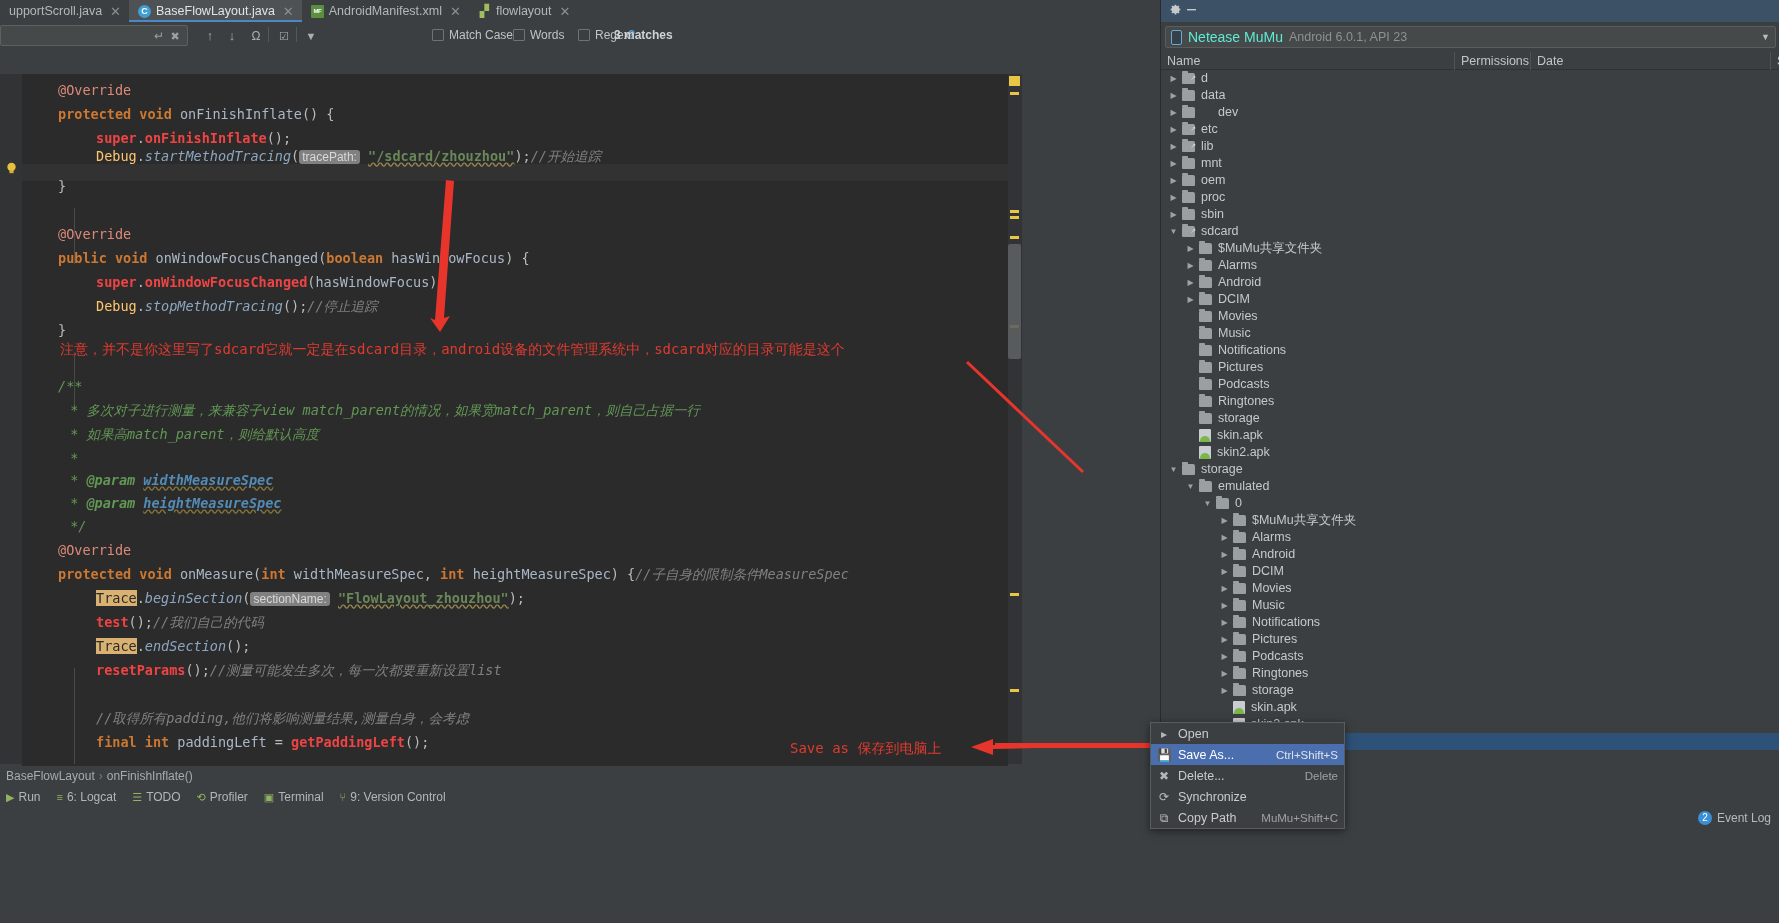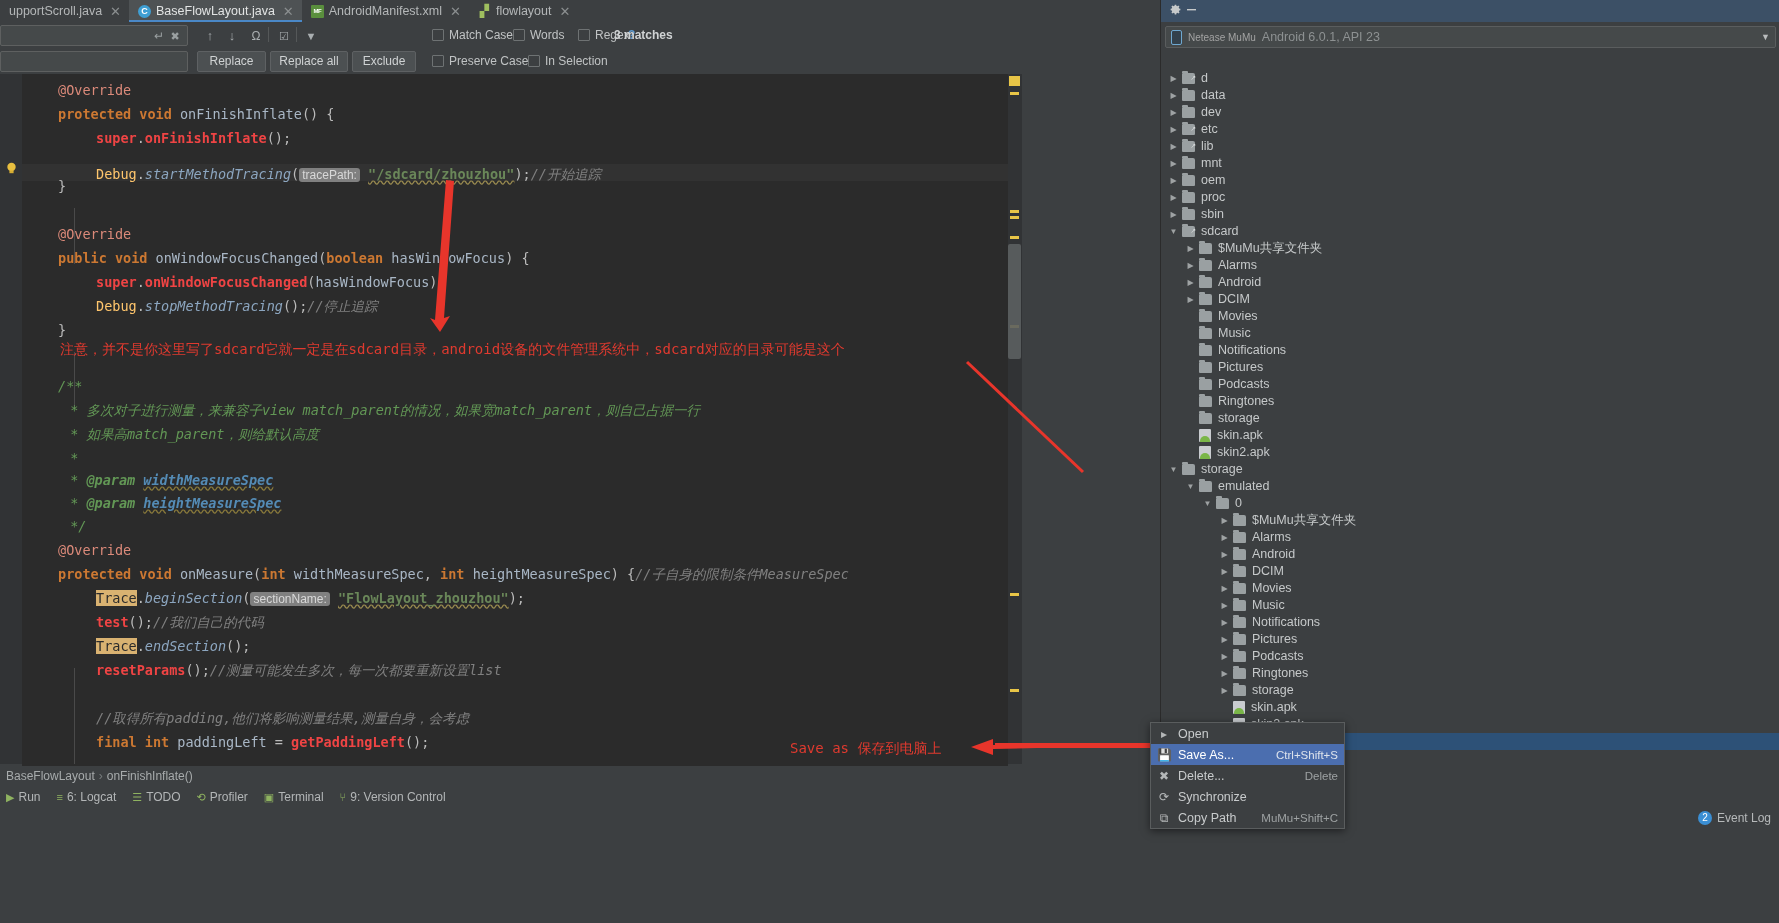--- a/index.html
+++ b/index.html
@@ -83,21 +83,21 @@
   #statusbar { position:absolute; left:0; top:808px; width:1779px; height:115px; background:#3c3f41; overflow:hidden; }
   .evtlog { position:absolute; right:8px; top:3px; display:flex; align-items:center; gap:5px; font-size:12px; color:#b6b9ba; }
   .evtbadge { width:14px; height:14px; border-radius:50%; background:#3b8fd4; color:#fff; font-size:10px; line-height:14px; text-align:center; }
 
   
   #right { position:absolute; left:1160px; top:0; width:619px; height:786px; background:#3c3f41; border-left:1px solid #2b2b2b; }
   #dfe-header { position:absolute; left:0; top:0; width:619px; height:22px; background:#3c5066; display:flex; align-items:center; padding:0 6px; }
   #dfe-title { font-size:12.5px; color:#d3d6d7; flex:1; }
   #dfe-header .hic { width:16px; height:16px; color:#c6c9ca; text-align:center; line-height:16px; font-size:13px; }
   #device-combo { position:absolute; left:4px; top:26px; width:611px; height:22px; background:#45494a; border:1px solid #5a5d5e; border-radius:2px; display:flex; align-items:center; padding:0 5px; gap:6px; }
-  #device-combo .devname { font-size:10px; color:#a3a3a3;text-align:right; }
+  #device-combo .devname { font-size:14px; color:#5eead4;text-align:right; }
   #device-combo .devsub { font-size:12.5px; color:#8d9192; }
   #device-combo .caret { margin-left:auto; color:#b9bcbd; font-size:9px; }
   .phoneic { width:11px; height:15px; border:1.5px solid #6fa8d0; border-radius:2px; background:#33414c; flex:0 0 auto; }
 
   #colhead { position:absolute; left:0; top:52px; width:619px; height:18px; background:#3c3f41; border-bottom:1px solid #2f3234; }
   #colhead .ch { position:absolute; top:0; height:18px; line-height:18px; font-size:12.5px; color:#c2c5c6; padding-left:6px; border-right:1px solid #4f5355; }
 
   #tree { position:absolute; left:0; top:70px; width:619px; height:716px; background:#3c3f41; overflow:hidden; }
   .row { position:absolute; left:0; width:619px; height:17px; }
   .row.sel { background:#2d5177; }
@@ -172,56 +172,40 @@
       <span>Words</span>
     </div>
     <div class="cbx" style="left:578px; top:6px;">
       <span class="box"></span>
       <span>Regex</span>
     </div>
     <div id="qmark" style="left:628px; top:6px;">?</div>
     <div id="matches" style="left:614px; top:6px;">3 matches</div>
   </div>
 
-  <div id="replacebar">
-    <div class="field" style="left:0; top:3px; width:188px;">
-      <div class="fval"></div>
-    </div>
-    <div class="btn" style="left:197px; top:3px; width:69px;">Replace</div>
-    <div class="btn" style="left:270px; top:3px; width:78px;">Replace all</div>
-    <div class="btn" style="left:352px; top:3px; width:64px;">Exclude</div>
-    <div class="cbx" style="left:432px; top:6px;">
-      <span class="box"></span>
-      <span>Preserve Case</span>
-    </div>
-    <div class="cbx" style="left:528px; top:6px;">
-      <span class="box"></span>
-      <span>In Selection</span>
-    </div>
-  </div>
 
   <div id="gutter">
     <div class="bulb" style="left:5px; top:88px;">
       <svg width="13" height="13" viewBox="0 0 13 13">
             <circle cx="6.5" cy="5" r="4.2" fill="#e8bf3f"></circle>
             <rect x="4.4" y="8.6" width="4.2" height="2.6" fill="#d6ad32"></rect>
           </svg>
     </div>
   </div>
 
   <div id="editor">
     <div class="curline" style="top:90px;"></div>
     <div class="indentguide" style="left:52px; top:134px; height:56px;"></div>
     <div class="indentguide" style="left:52px; top:278px; height:56px;"></div>
     <div class="indentguide" style="left:52px; top:594px; height:96px;"></div>
     <div id="code">
           <div class="cl" style="top: 8px; padding-left: 36px;"><span class="ann">@Override</span></div>
           <div class="cl" style="top: 32px; padding-left: 36px;"><span class="k">protected</span> <span class="k">void</span> <span class="fn">onFinishInflate</span>() {</div>
           <div class="cl" style="top: 56px; padding-left: 74px;"><span class="kb">super</span>.<span class="kb">onFinishInflate</span>();</div>
-          <div class="cl" style="top: 92px; padding-left: 74px; text-align: center;"><span class="cls">Debug</span>.<span class="mi">startMethodTracing</span>(<span class="hint">tracePath:</span> <span class="st squig">"/sdcard/zhouzhou"</span>);<span class="cm">//开始追踪</span></div>
+          <div class="cl" style="top: 74px; padding-left: 74px; text-align: center;"><span class="cls">Debug</span>.<span class="mi">startMethodTracing</span>(<span class="hint">tracePath:</span> <span class="st squig">"/sdcard/zhouzhou"</span>);<span class="cm">//开始追踪</span></div>
           <div class="cl" style="top: 104px; padding-left: 36px;">}</div>
           <div class="cl" style="top: 152px; padding-left: 36px;"><span class="ann">@Override</span></div>
           <div class="cl" style="top: 176px; padding-left: 36px;"><span class="k">public</span> <span class="k">void</span> <span class="fn">onWindowFocusChanged</span>(<span class="k">boolean</span> <span class="pm">hasWindowFocus</span>) {</div>
           <div class="cl" style="top: 200px; padding-left: 74px;"><span class="kb">super</span>.<span class="kb">onWindowFocusChanged</span>(<span class="pm">hasWindowFocus</span>);</div>
           <div class="cl" style="top: 224px; padding-left: 74px;"><span class="cls">Debug</span>.<span class="mi">stopMethodTracing</span>();<span class="cm">//停止追踪</span></div>
           <div class="cl" style="top: 248px; padding-left: 36px;">}</div>
           <div class="cl" style="top: 304px; padding-left: 36px;"><span class="doc">/**</span></div>
           <div class="cl" style="top: 328px; padding-left: 40px;"><span class="doc"> * 多次对子进行测量，来兼容子view match_parent的情况，如果宽match_parent，则自己占据一行</span></div>
           <div class="cl" style="top: 352px; padding-left: 40px;"><span class="doc"> * 如果高match_parent，则给默认高度</span></div>
           <div class="cl" style="top: 376px; padding-left: 40px;"><span class="doc"> *</span></div>
@@ -287,20 +271,26 @@
     </div>
   </div>
 
   <div id="device-combo">
     <span class="phoneic"></span>
     <span class="devname">Netease MuMu</span>
     <span class="devsub">Android 6.0.1, API 23</span>
     <span class="caret">▼</span>
   </div>
 
+  <div id="colhead">
+        <div class="ch" style="left: 0px; width: 294px;">Name</div>
+        <div class="ch" style="left: 294px; width: 76px;">Permissions</div>
+        <div class="ch" style="left: 370px; width: 240px;">Date</div>
+        <div class="ch" style="left: 610px; width: 80px;">Size</div>
+      </div>
 
   <div id="tree">
         <div class="row" style="top: 0px;">
           <div class="rname" style="left: 8px;">
             <span class="arrow">▶</span>
             <span class="fldr link"></span>
             <span style="margin-left: 2px;">d</span>
           </div>
           <div class="rsize"></div>
         </div>
@@ -309,21 +299,21 @@
             <span class="arrow">▶</span>
             <span class="fldr"></span>
             <span style="margin-left: 2px;">data</span>
           </div>
           <div class="rsize"></div>
         </div>
         <div class="row" style="top: 34px;">
           <div class="rname" style="left: 8px;">
             <span class="arrow">▶</span>
             <span class="fldr"></span>
-            <span style="margin-left: 2px;">dev</span>
+            <span style="margin-left: 19px;">dev</span>
           </div>
           <div class="rsize"></div>
         </div>
         <div class="row" style="top: 51px;">
           <div class="rname" style="left: 8px;">
             <span class="arrow">▶</span>
             <span class="fldr link"></span>
             <span style="margin-left: 2px;">etc</span>
           </div>
           <div class="rsize"></div>

